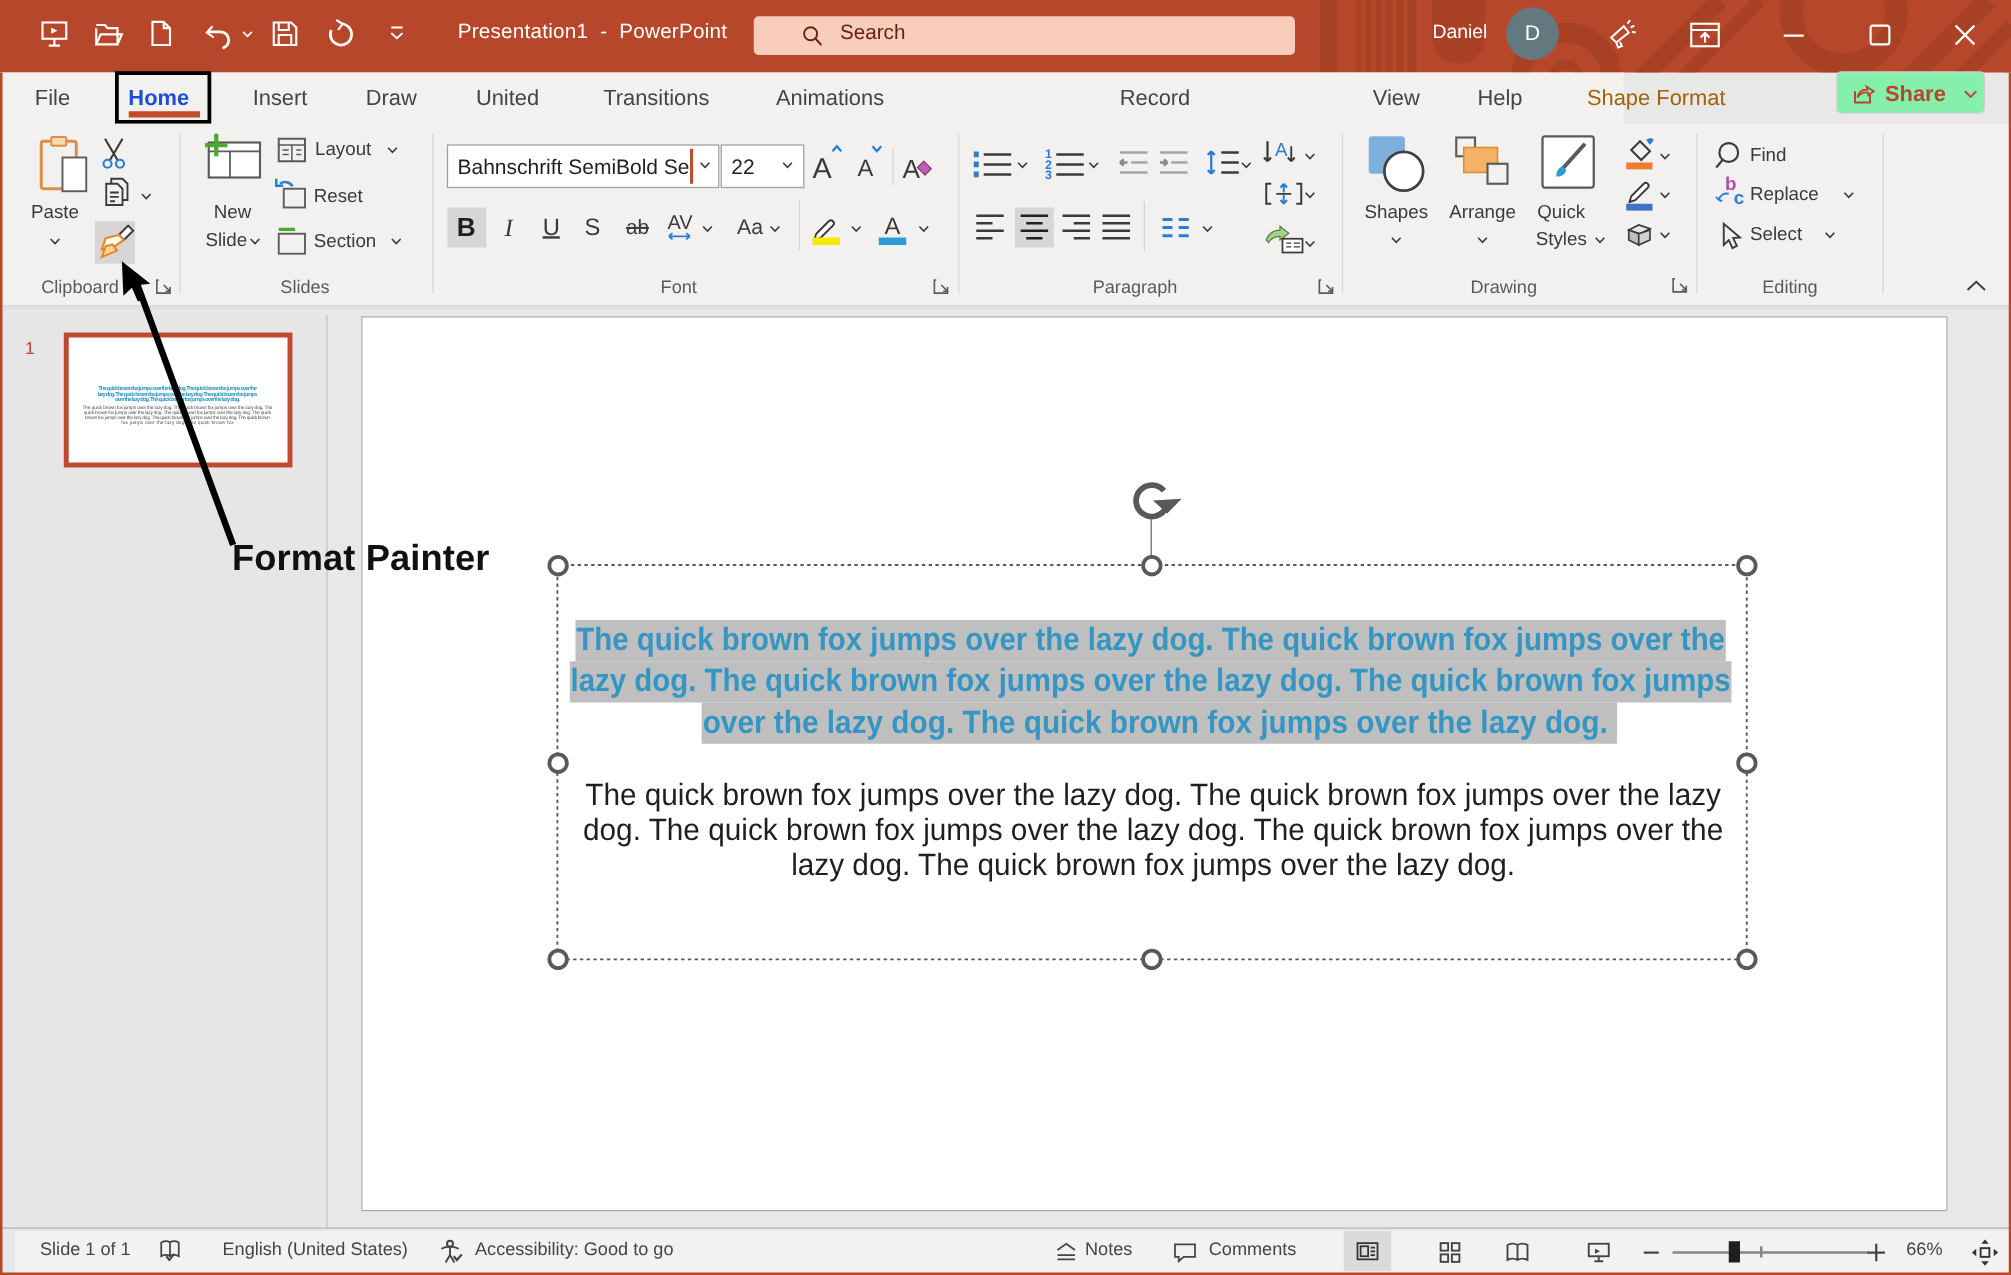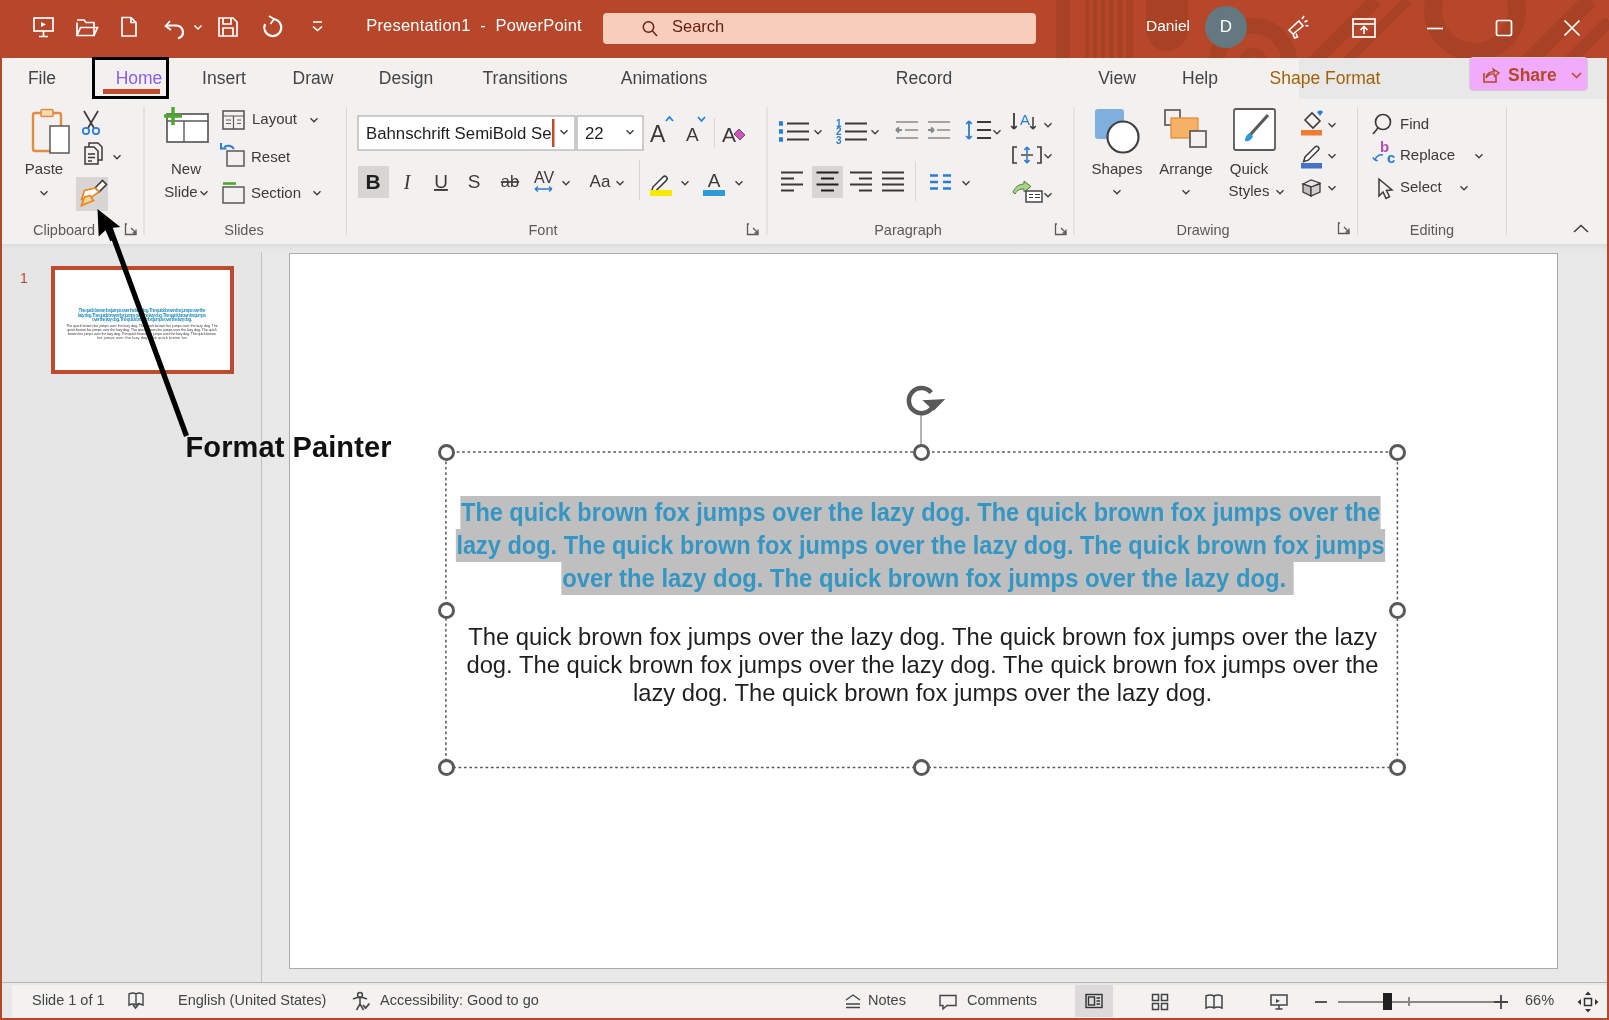--- a/index.html
+++ b/index.html
@@ -9,21 +9,21 @@
   
   #titlebar{left:0;top:0;width:1609px;height:58px;background:#B7472A;overflow:hidden;}
   #searchbox{left:603px;top:13px;width:433px;height:31px;background:#F8CDBC;border-radius:4px;}
   #searchbox .stext{position:absolute;left:69px;top:4px;font-size:16.5px;color:#692012;}
   #titletext{left:0;top:16px;width:948px;text-align:center;color:#fff;font-size:16.5px;letter-spacing:0.2px;}
   
   #tabbar{left:0;top:58px;width:1299px;height:41px;background:#F3F1F0;}
   .tab{position:absolute;top:0;height:41px;line-height:41px;font-size:17.5px;color:#444;transform:translateX(-50%);white-space:nowrap;}
   #hometab{left:92px;top:57px;width:71px;height:36px;border:3.5px solid #000;}
   #homeul{left:103px;top:89px;width:57px;height:5px;background:#C14B2B;}
-  #sharebtn{left:1469px;top:57px;width:119px;height:34px;background:#f0abfc;border:1px solid #D2D0CE;border-radius:4px;box-sizing:border-box;}
+  #sharebtn{left:1469px;top:57px;width:119px;height:34px;background:#86efac;border:1px solid #D2D0CE;border-radius:4px;box-sizing:border-box;}
   
   #ribbon{left:0;top:99px;width:1609px;height:145px;background:#F3F1F0;}
   #ribbonshadow{left:0;top:244px;width:1609px;height:9px;background:linear-gradient(#dbdad9,#e7e6e6 50%,#e9e8e8);}
   
   #content{left:0;top:252px;width:1609px;height:731px;background:#E9E8E8;}
   #panel{left:0;top:0;width:261px;height:731px;background:#E6E6E6;border-right:1px solid #C4C2C0;}
   #thumb{left:51px;top:14px;width:175px;height:100px;background:#fff;border:4px solid #BD4B32;}
   #slide{left:289px;top:1px;width:1267px;height:714px;background:#fff;border:1px solid #ABABAB;}
   
   #txtbox{left:150px;top:192px;width:964px;height:328px;}
@@ -115,24 +115,24 @@
       <path d="M6 14.5 h16" stroke="#fff" stroke-width="1.7"></path>
     </svg>
   <svg class="abs" style="left:1490px;top:14px;" width="28" height="28" viewBox="0 0 28 28">
       <rect x="6.5" y="6.5" width="15" height="15" rx="2" fill="none" stroke="#fff" stroke-width="1.7"></rect>
     </svg>
   <svg class="abs" style="left:1558px;top:14px;" width="28" height="28" viewBox="0 0 28 28">
       <path d="M6.5 6.5 L21.5 21.5 M21.5 6.5 L6.5 21.5" stroke="#fff" stroke-width="1.7"></path>
     </svg>
   <div class="abs" id="tabbar">
     <span class="tab" style="left:42px;">File</span>
-    <span class="tab" style="left:139px;font-weight:normal;color:#8b5cf6;font-size:17.5px;">Home</span>
+    <span class="tab" style="left:127px;font-weight:bold;color:#1d4ed8;font-size:17.5px;">Home</span>
     <span class="tab" style="left:224px;">Insert</span>
     <span class="tab" style="left:313px;">Draw</span>
-    <span class="tab" style="left:406px;">Design</span>
+    <span class="tab" style="left:406px;">United</span>
     <span class="tab" style="left:525px;">Transitions</span>
     <span class="tab" style="left:664px;">Animations</span>
     <span class="tab" style="left:805px;margin-top:40px;">Slide Show</span>
     <span class="tab" style="left:924px;">Record</span>
     <span class="tab" style="left:1025px;margin-top:41px;">Review</span>
     <span class="tab" style="left:1117px;">View</span>
     <span class="tab" style="left:1200px;text-align:right;">Help</span>
     <span class="tab" style="left:1325px;color:#a16207;">Shape Format</span>
   </div>
   <div class="abs" id="hometab"></div>

